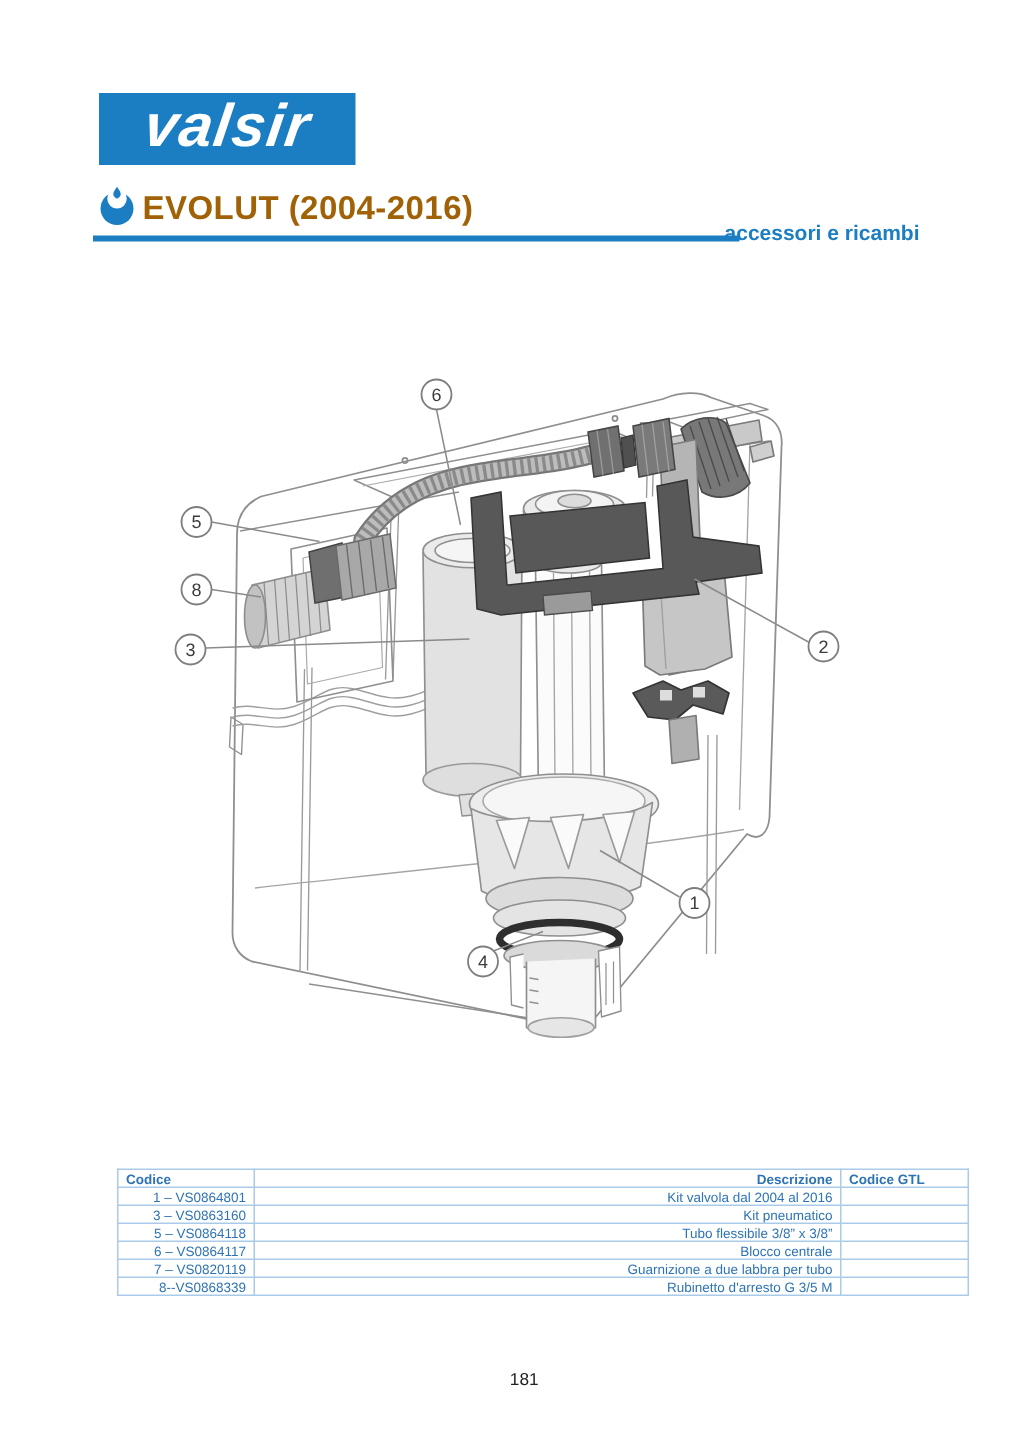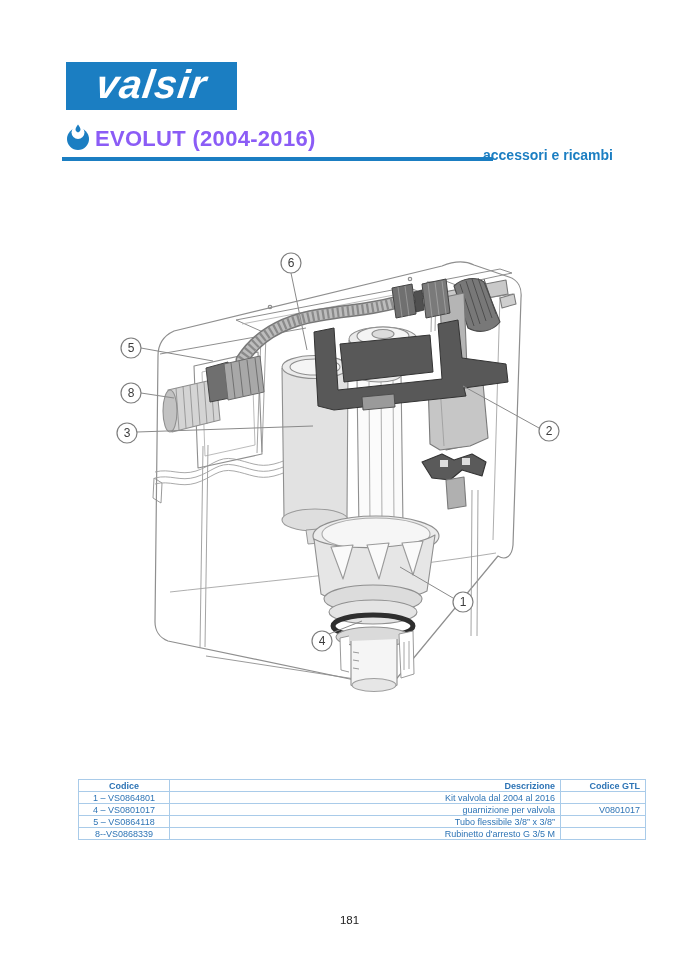--- a/index.html
+++ b/index.html
@@ -3,34 +3,34 @@
 <meta charset="utf-8">
 <style>
   html,body{margin:0;padding:0;}
   body{width:677px;height:958px;background:#ffffff;font-family:"Liberation Sans",sans-serif;position:relative;overflow:hidden;}
   .page{position:absolute;inset:0;background:#fff;}
 
   .logo-box{position:absolute;left:66px;top:62px;width:171px;height:48px;background:#1b7ec2;display:flex;align-items:center;justify-content:center;}
   .logo-text{color:#ffffff;font-size:40px;font-weight:bold;font-style:italic;letter-spacing:1px;line-height:1;transform:skewX(-8deg);padding-bottom:5px;}
 
   .drop-icon{position:absolute;left:64px;top:123px;width:30px;height:28px;}
-  .page-title{position:absolute;left:95px;top:126px;font-size:22px;font-weight:bold;color:#8b5cf6;letter-spacing:0.3px;white-space:nowrap;}
+  .page-title{position:absolute;left:95px;top:126px;font-size:22px;font-weight:bold;color:#a16207;letter-spacing:0.3px;white-space:nowrap;}
   .title-rule{position:absolute;left:62px;top:157px;width:431px;height:4px;background:#1b7ec2;}
   .subtitle{position:absolute;right:64px;top:147px;font-size:14px;font-weight:bold;color:#1b7ec2;white-space:nowrap;}
 
   .figure{position:absolute;left:110px;top:240px;width:470px;height:470px;}
   .figure svg{display:block;width:470px;height:470px;font-family:"Liberation Sans",sans-serif;}
 
   table.parts{position:absolute;left:78px;top:779px;width:534px;border-collapse:collapse;table-layout:fixed;font-size:9px;color:#2e74b5;}
   table.parts th,table.parts td{border:1px solid #a9cbe9;height:11px;padding:0 5px;overflow:hidden;white-space:nowrap;font-weight:normal;}
   table.parts th{font-weight:bold;text-align:left;}
-  table.parts .c-cod{width:80px;text-align:center;}
-  table.parts th.c-cod{text-align:center;}
+  table.parts .c-cod{width:80px;text-align:right;}
+  table.parts th.c-cod{text-align:left;}
   table.parts .c-des{width:380px;text-align:right;}
-  table.parts .c-gtl{width:74px;text-align:right;margin-left:36px;}
+  table.parts .c-gtl{width:74px;text-align:left;margin-left:36px;}
 
   .page-number{position:absolute;left:0;top:914px;width:677px;text-align:center;font-size:11.5px;color:#222222;margin-left:11px;}
 </style>
 </head>
 <body>
 
 <div class="page">
 
   <div class="logo-box">
     <span class="logo-text">valsir</span>
@@ -204,30 +204,40 @@
         <th class="c-gtl">Codice GTL</th>
       </tr>
     </thead>
     <tbody>
       <tr>
         <td class="c-cod">1 – VS0864801</td>
         <td class="c-des">Kit valvola dal 2004 al 2016</td>
         <td class="c-gtl"></td>
       </tr>
       <tr>
-        <td class="c-cod">4 – VS0801017</td>
-        <td class="c-des">guarnizione per valvola</td>
-        <td class="c-gtl">V0801017</td>
+        <td class="c-cod">3 – VS0863160</td>
+        <td class="c-des">Kit pneumatico</td>
+        <td class="c-gtl"></td>
       </tr>
       <tr>
         <td class="c-cod">5 – VS0864118</td>
         <td class="c-des">Tubo flessibile 3/8” x 3/8”</td>
         <td class="c-gtl"></td>
       </tr>
       <tr>
+        <td class="c-cod">6 – VS0864117</td>
+        <td class="c-des">Blocco centrale</td>
+        <td class="c-gtl"></td>
+      </tr>
+      <tr>
+        <td class="c-cod">7 – VS0820119</td>
+        <td class="c-des">Guarnizione a due labbra per tubo</td>
+        <td class="c-gtl"></td>
+      </tr>
+      <tr>
         <td class="c-cod">8--VS0868339</td>
         <td class="c-des">Rubinetto d'arresto G 3/5 M</td>
         <td class="c-gtl"></td>
       </tr>
     </tbody>
   </table>
 
   <div class="page-number">181</div>
 
 </div>

